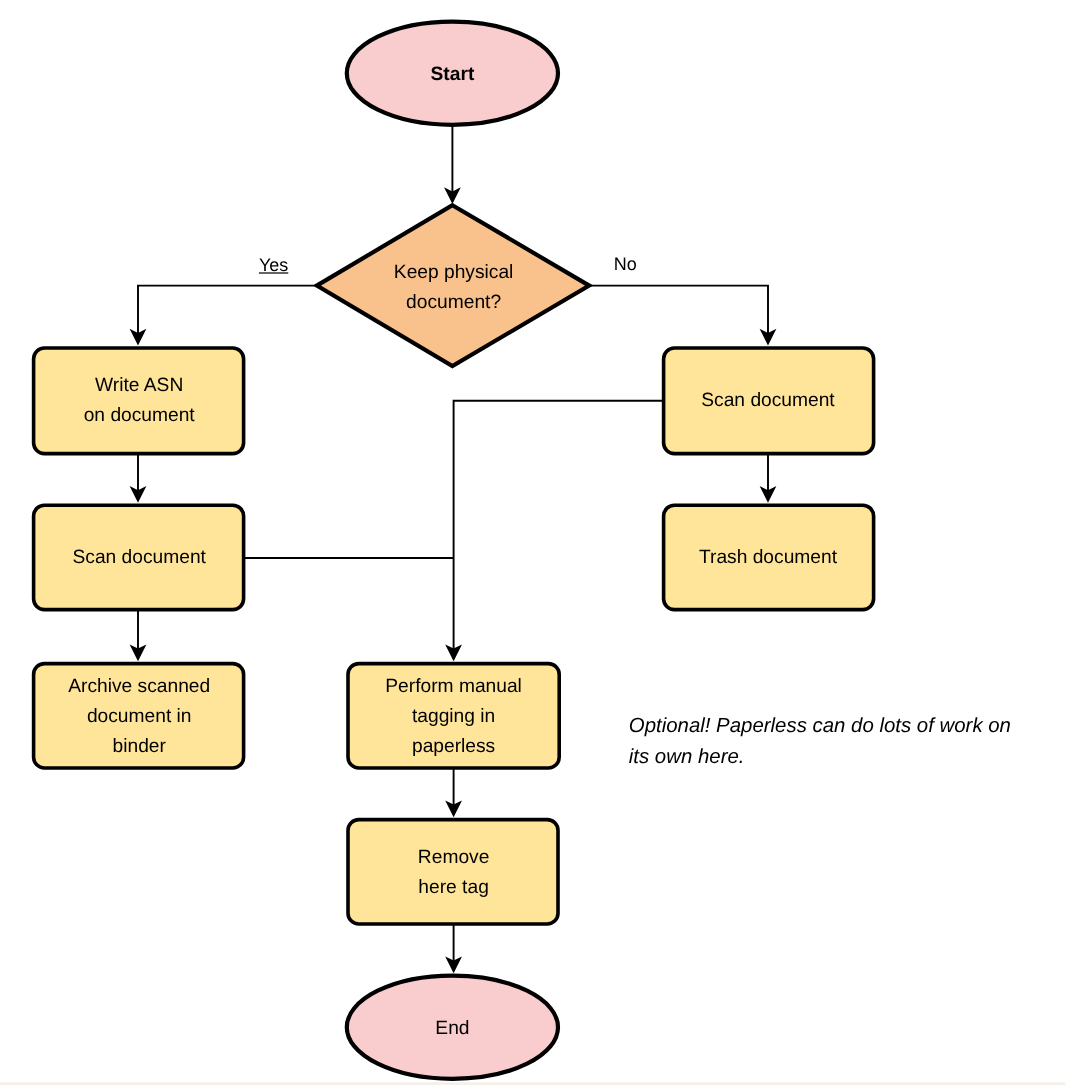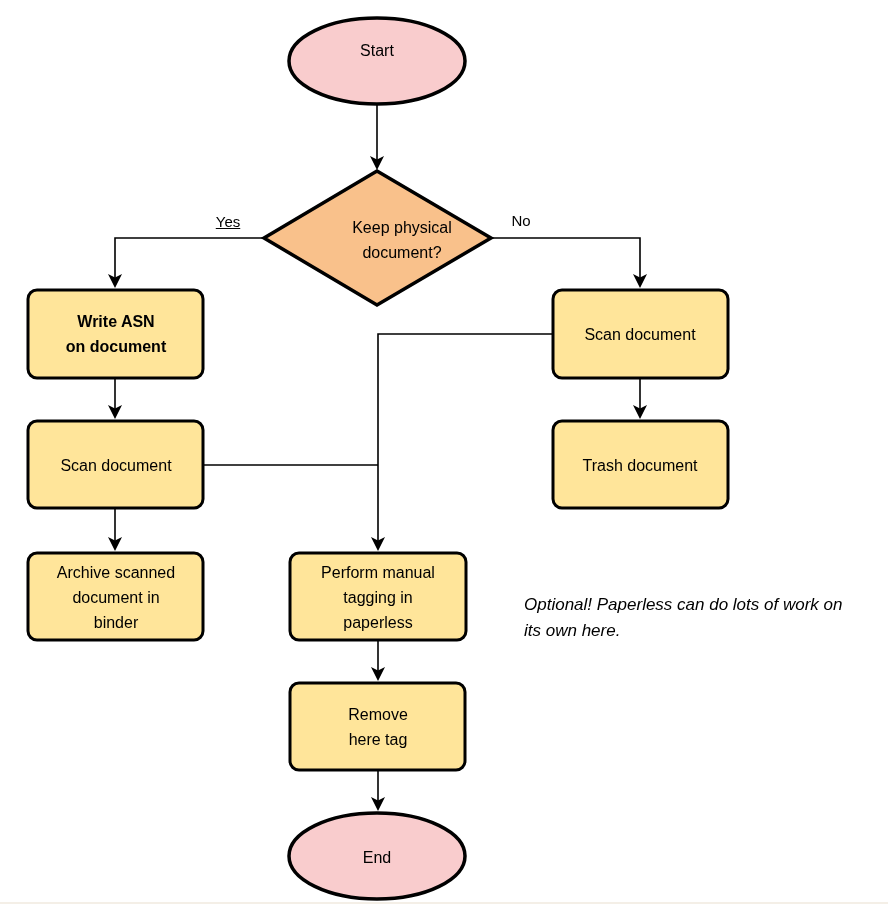--- a/index.html
+++ b/index.html
@@ -57,30 +57,30 @@
   <rect class="shape box" x="28" y="290" width="175" height="88" rx="9" fill="#FFE59A"></rect>
   <rect class="shape box" x="28" y="421" width="175" height="87" rx="9" fill="#FFE59A"></rect>
   <rect class="shape box" x="28" y="553" width="175" height="87" rx="9" fill="#FFE59A"></rect>
   <rect class="shape box" x="553" y="290" width="175" height="88" rx="9" fill="#FFE59A"></rect>
   <rect class="shape box" x="553" y="421" width="175" height="87" rx="9" fill="#FFE59A"></rect>
   <rect class="shape box" x="290" y="553" width="176" height="87" rx="9" fill="#FFE59A"></rect>
   <rect class="shape box" x="290" y="683" width="175" height="87" rx="9" fill="#FFE59A"></rect>
   <ellipse class="shape bold" cx="377" cy="856" rx="88" ry="43" fill="#F9CCCD"></ellipse>
 </svg>
 
-<div class="label" style="left:377px;top:50px;">Start</div>
+<div class="label" style="left:377px;top:62px;font-weight:bold;">Start</div>
 
 <div class="edge-label" style="left:228px;top:222px;text-decoration:underline;">Yes</div>
 
 <div class="edge-label" style="left:521px;top:221px;text-align:right;">No</div>
 
-<div class="label" style="left:378px;top:240px;margin-left:24px;">Keep physical
+<div class="label" style="left:378px;top:240px;">Keep physical
 document?</div>
 
-<div class="label" style="left:116px;top:334px;font-weight:bold;">Write ASN
+<div class="label" style="left:116px;top:334px;">Write ASN
 on document</div>
 
 <div class="label" style="left:116px;top:465px;">Scan document</div>
 
 <div class="label" style="left:116px;top:597px;">Archive scanned
 document in
 binder</div>
 
 <div class="label" style="left:640px;top:334px;">Scan document</div>
 

